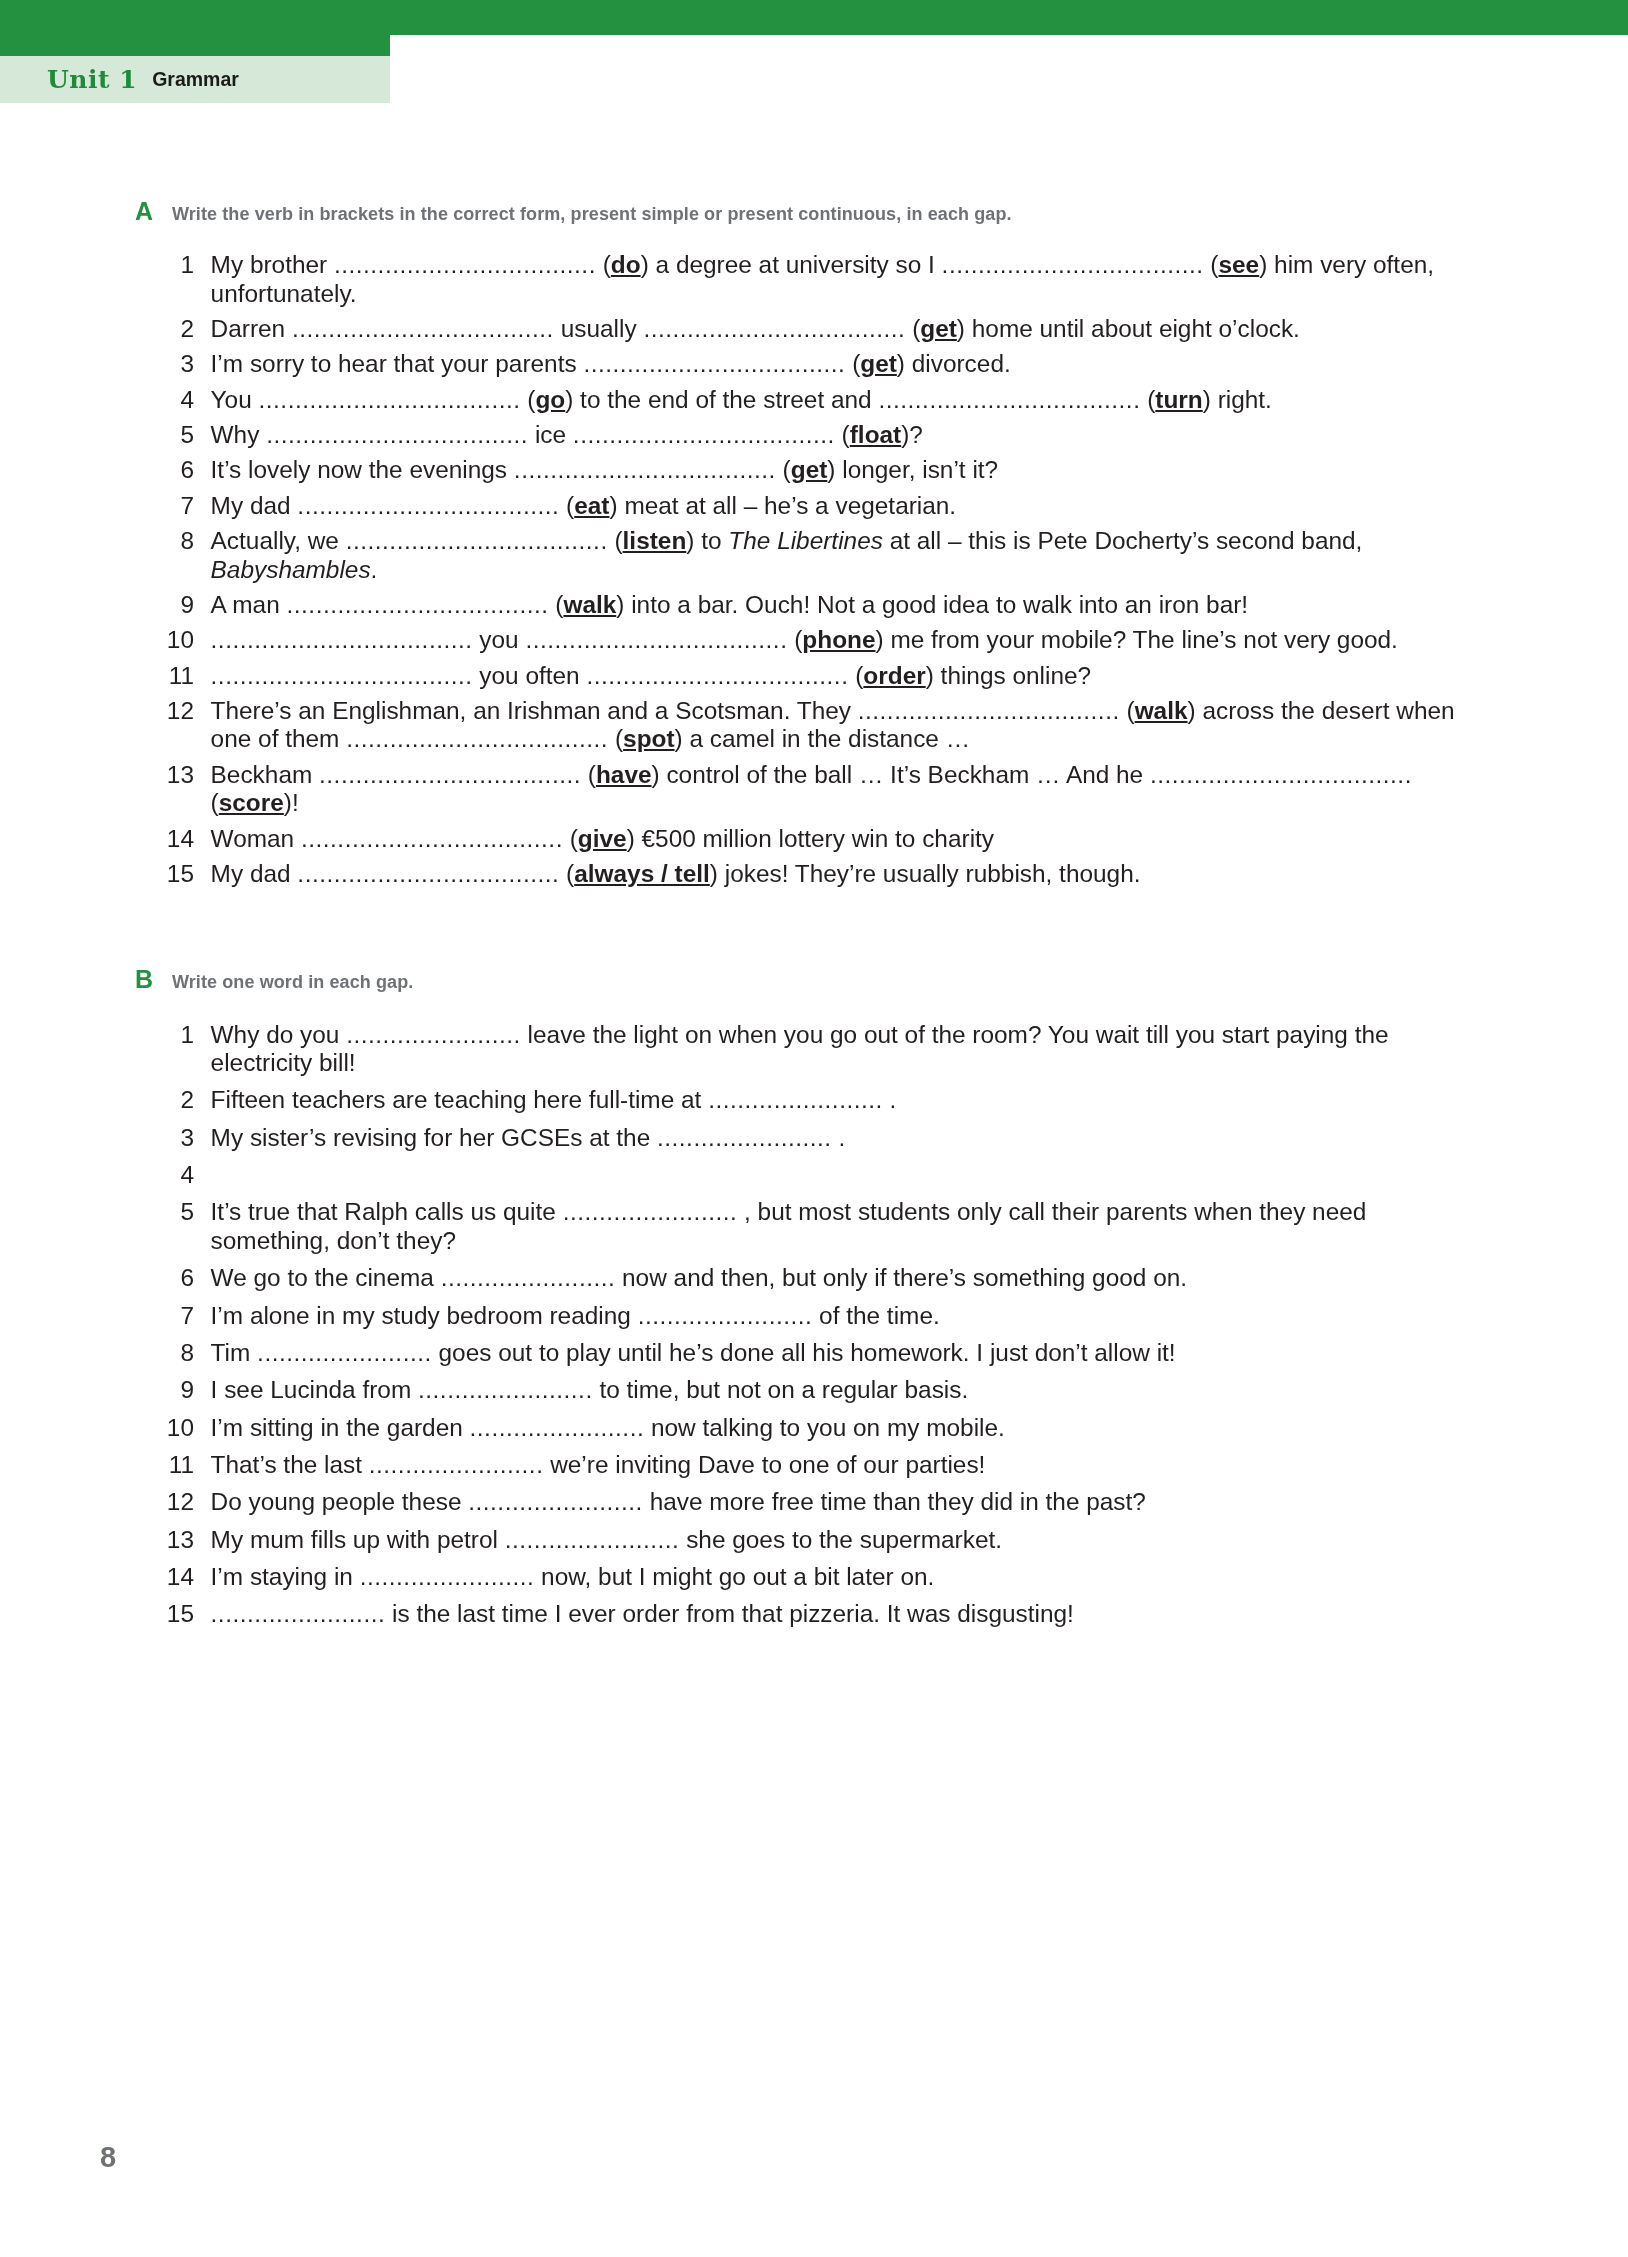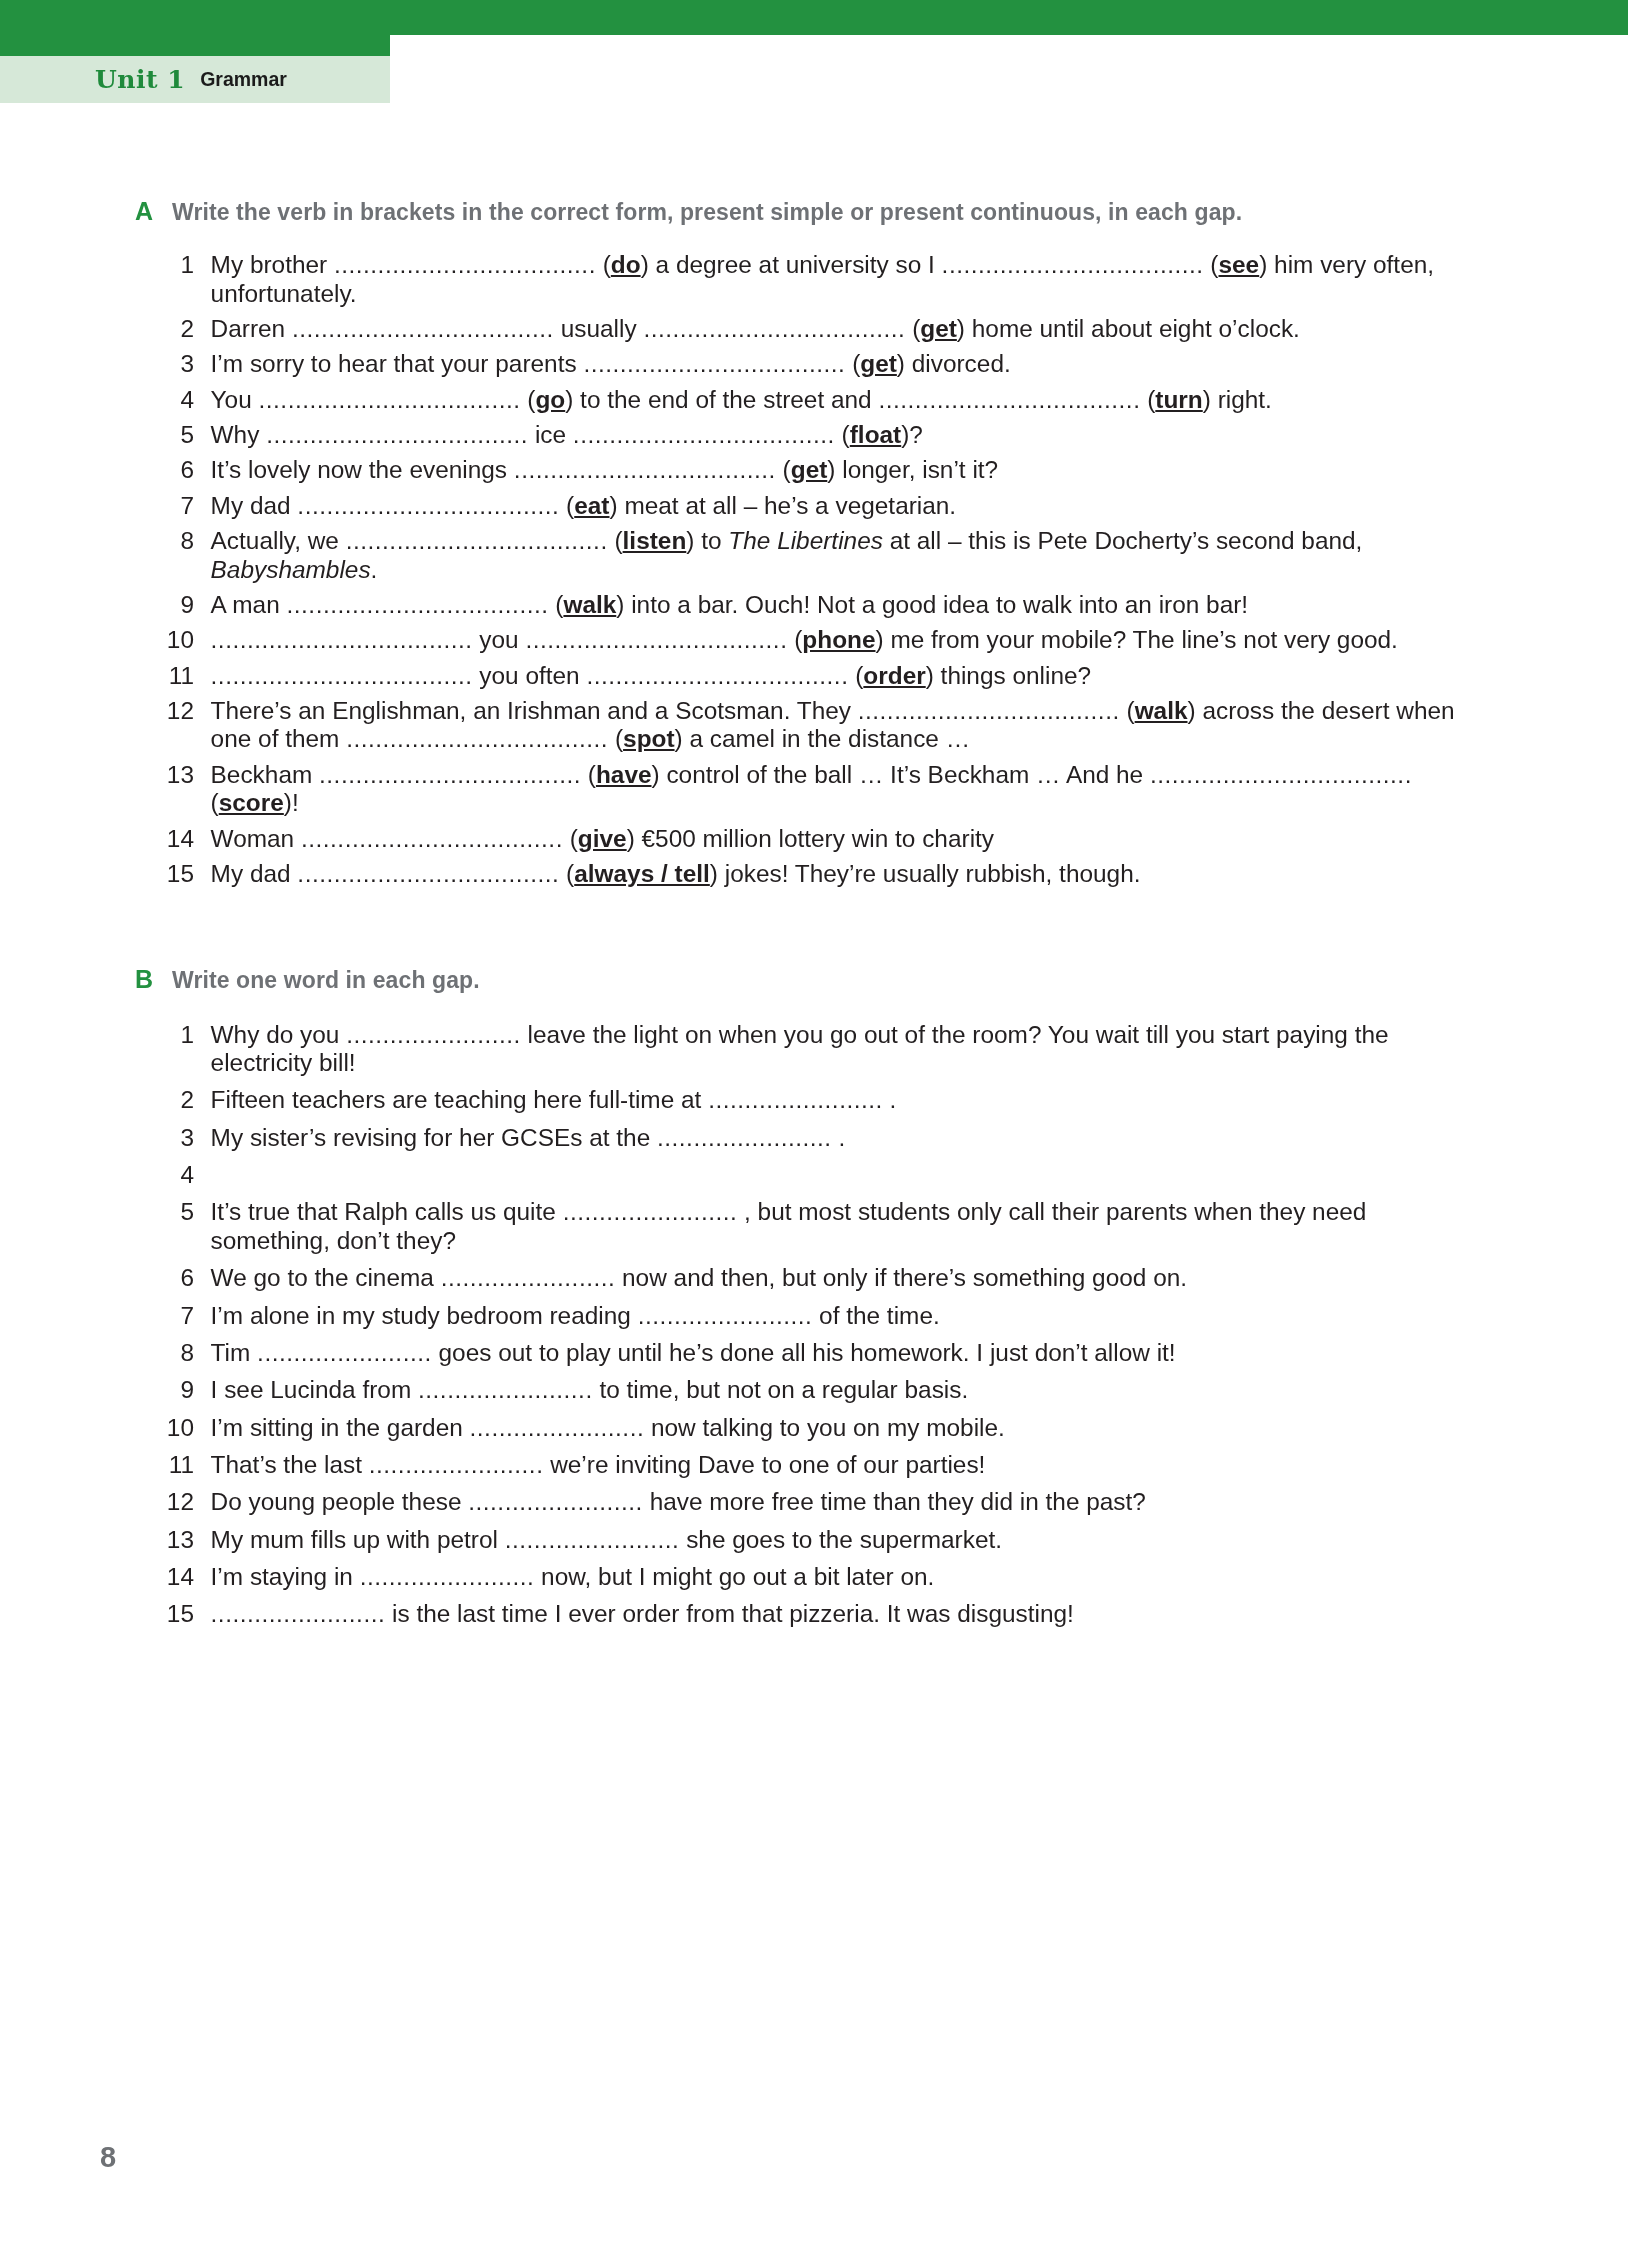--- a/index.html
+++ b/index.html
@@ -49,21 +49,20 @@
     box-sizing: border-box;
     padding-left: 47px;
   }
   .unit-tab .unit-label {
     font-family: "DejaVu Serif", "Liberation Serif", serif;
     font-weight: bold;
     font-size: 25px;
     color: #1f8a3b;
     letter-spacing: 0.5px;
     white-space: pre;
-    margin-left: 48px;
   }
   .unit-tab .unit-section {
     font-family: "Liberation Sans", sans-serif;
     font-weight: bold;
     font-size: 19.5px;
     color: #1b1b1b;
     margin-left: 15px;
     white-space: pre;
   }
 
@@ -88,21 +87,21 @@
   }
   .ex-letter {
     font-weight: bold;
     font-size: 25px;
     color: #239140;
     width: 37px;
     flex: 0 0 37px;
   }
   .ex-title {
     font-weight: bold;
-    font-size: 23px;
+    font-size: 18px;
     color: #6e7175;
     letter-spacing: 0.1px;
     white-space: pre;
   }
 
   .ex-list {
     list-style: none;
     margin: 0;
     padding: 0;
   }

